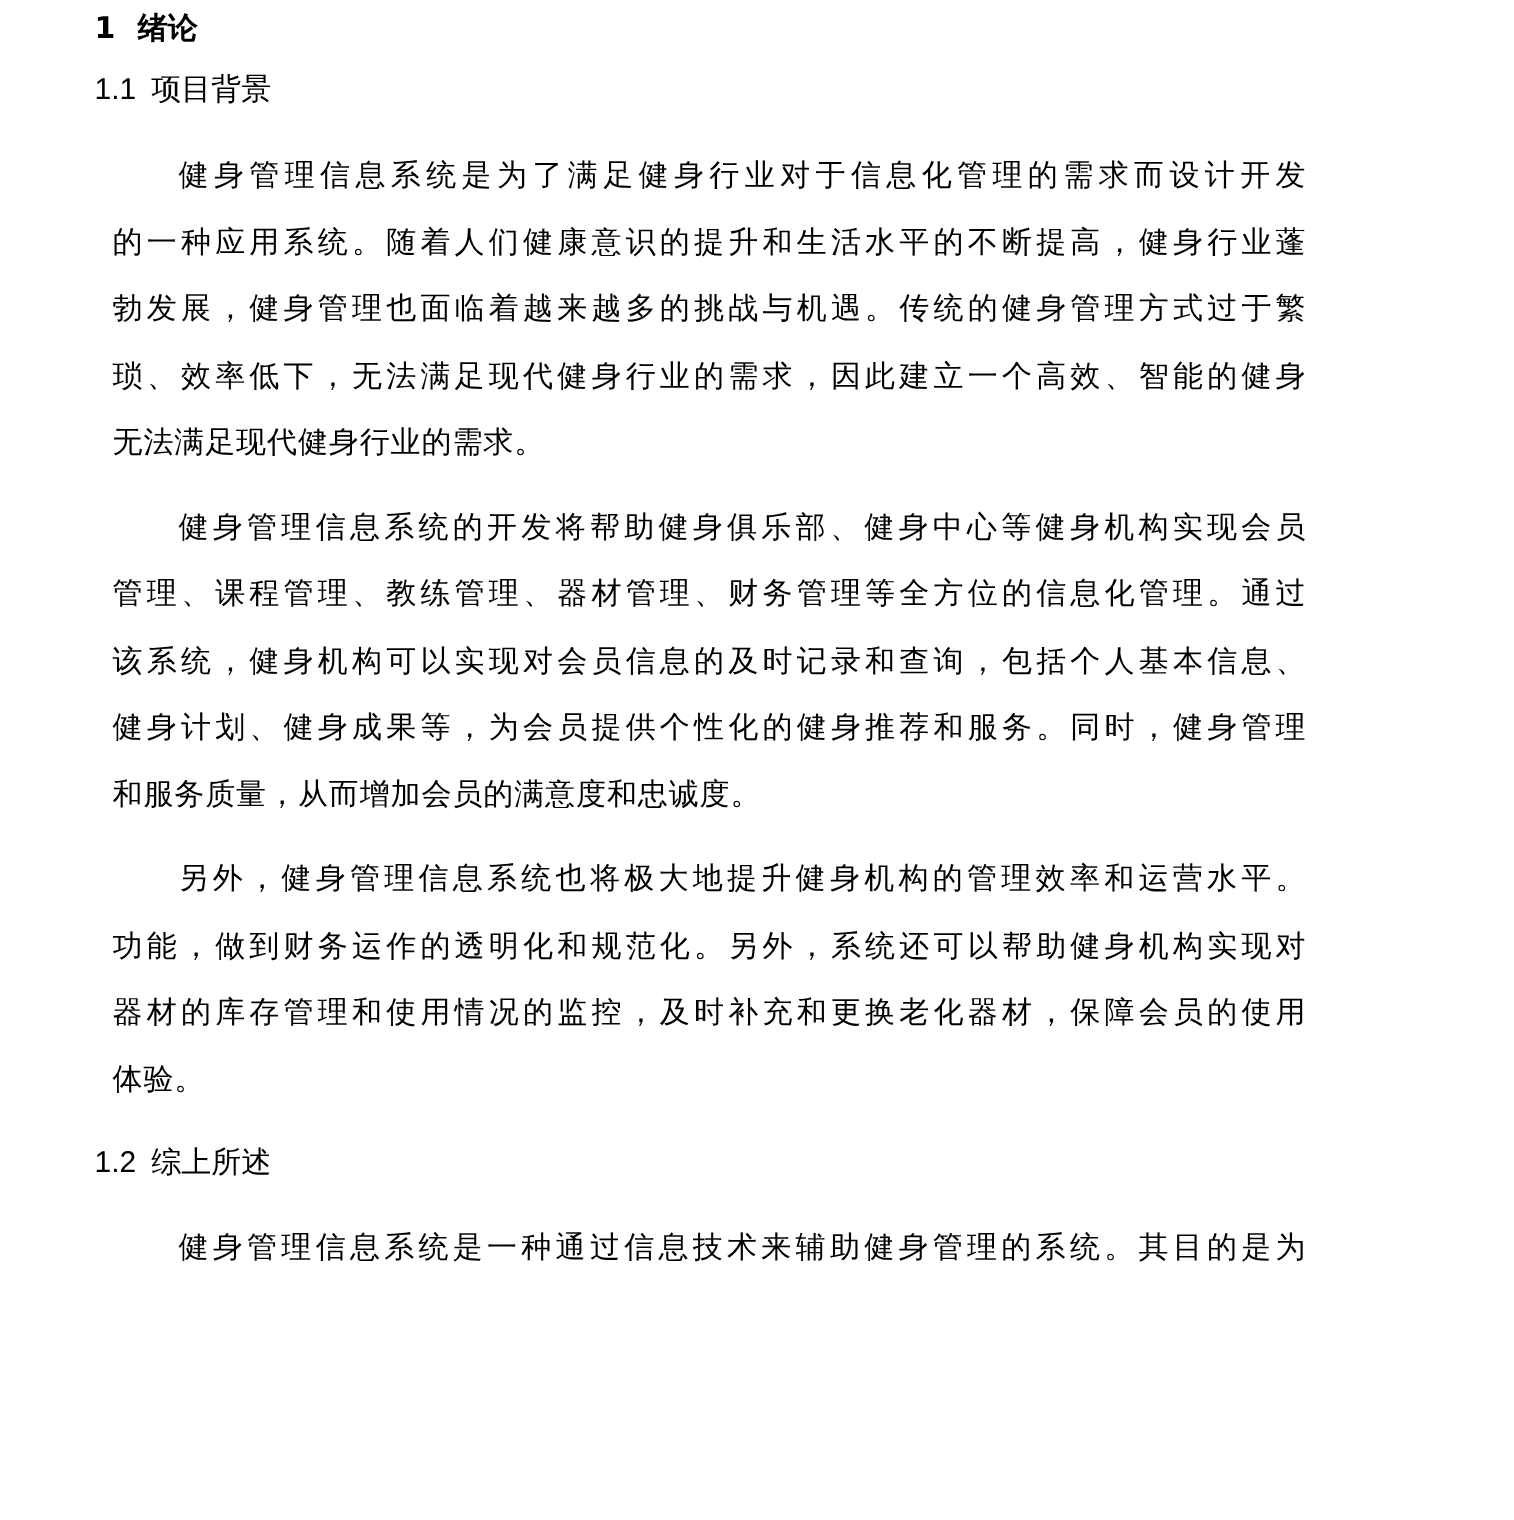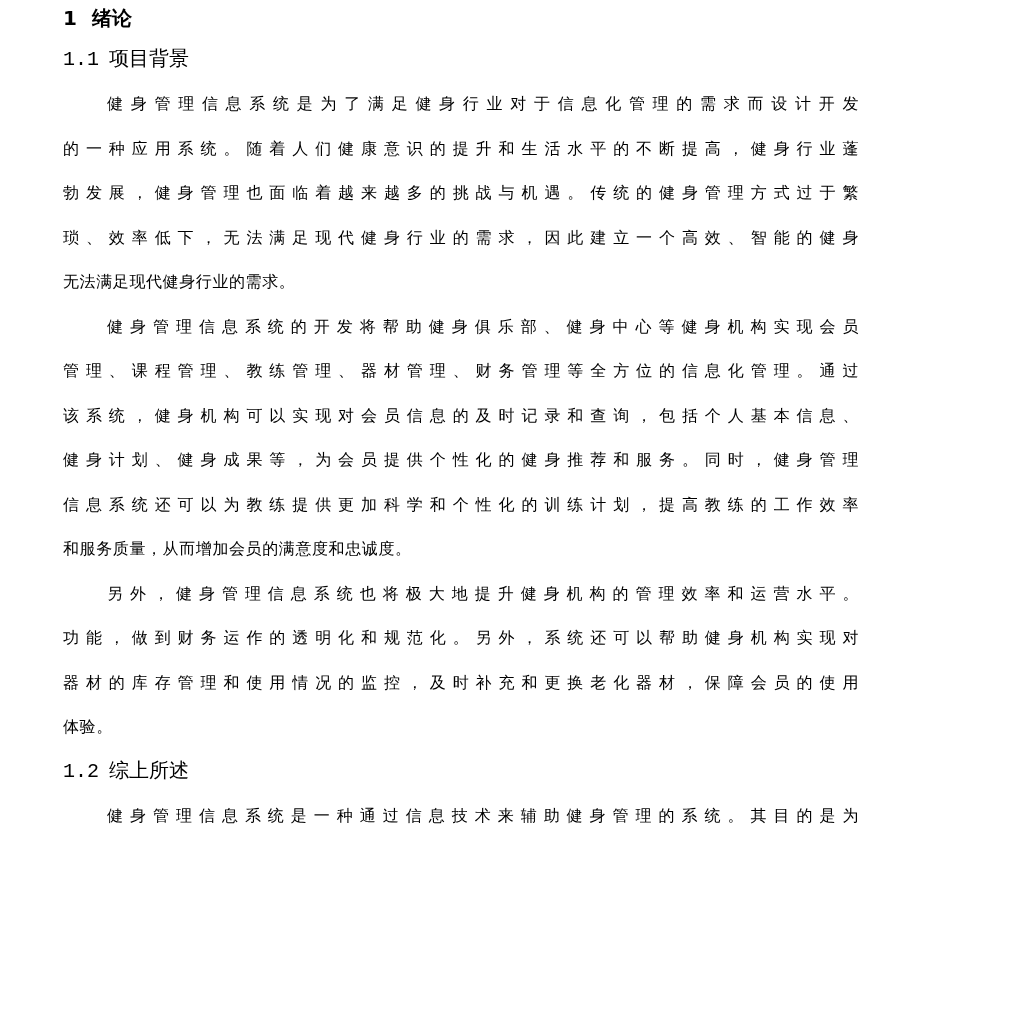--- a/index.html
+++ b/index.html
@@ -23,32 +23,32 @@
     .h1 {
       font-family: "DejaVu Sans", "Liberation Sans", sans-serif;
       font-weight: bold;
       font-size: 20px;
       height: 40px;
       line-height: 40px;
       margin-top: -2px;
       white-space: nowrap;
     }
     .h2 {
-      font-family: Liberation Mono, monospace;
+      font-family: Liberation Sans, sans-serif;
       font-size: 20px;
       height: 44px;
       line-height: 44px;
       white-space: nowrap;
     }
     .h2 .num { margin-right: 10px; }
     .para {
       font-family: "DejaVu Serif", "Liberation Serif", serif;
-      font-size: 16px;
+      font-size: 20px;
       line-height: 44.5px;
-      margin: 0;
+      margin: 12px;
       text-indent: 44px;
       text-align: justify;
       text-align-last: left;
       width: 796px;
       letter-spacing: 0.6px;
     }
     .para .line {
       display: block;
       white-space: nowrap;
       text-align-last: justify;
@@ -78,21 +78,20 @@
     <span class="line rest">勃发展，健身管理也面临着越来越多的挑战与机遇。传统的健身管理方式过于繁</span>
     <span class="line rest">琐、效率低下，无法满足现代健身行业的需求，因此建立一个高效、智能的健身</span>
     <span class="line rest last">无法满足现代健身行业的需求。</span>
   </div>
 
   <div class="para">
     <span class="line first">健身管理信息系统的开发将帮助健身俱乐部、健身中心等健身机构实现会员</span>
     <span class="line rest">管理、课程管理、教练管理、器材管理、财务管理等全方位的信息化管理。通过</span>
     <span class="line rest">该系统，健身机构可以实现对会员信息的及时记录和查询，包括个人基本信息、</span>
     <span class="line rest">健身计划、健身成果等，为会员提供个性化的健身推荐和服务。同时，健身管理</span>
-    <span class="line rest">信息系统还可以为教练提供更加科学和个性化的训练计划，提高教练的工作效率</span>
     <span class="line rest last">和服务质量，从而增加会员的满意度和忠诚度。</span>
   </div>
 
   <div class="para">
     <span class="line first">另外，健身管理信息系统也将极大地提升健身机构的管理效率和运营水平。</span>
     <span class="line rest">功能，做到财务运作的透明化和规范化。另外，系统还可以帮助健身机构实现对</span>
     <span class="line rest">器材的库存管理和使用情况的监控，及时补充和更换老化器材，保障会员的使用</span>
     <span class="line rest last">体验。</span>
   </div>
 

